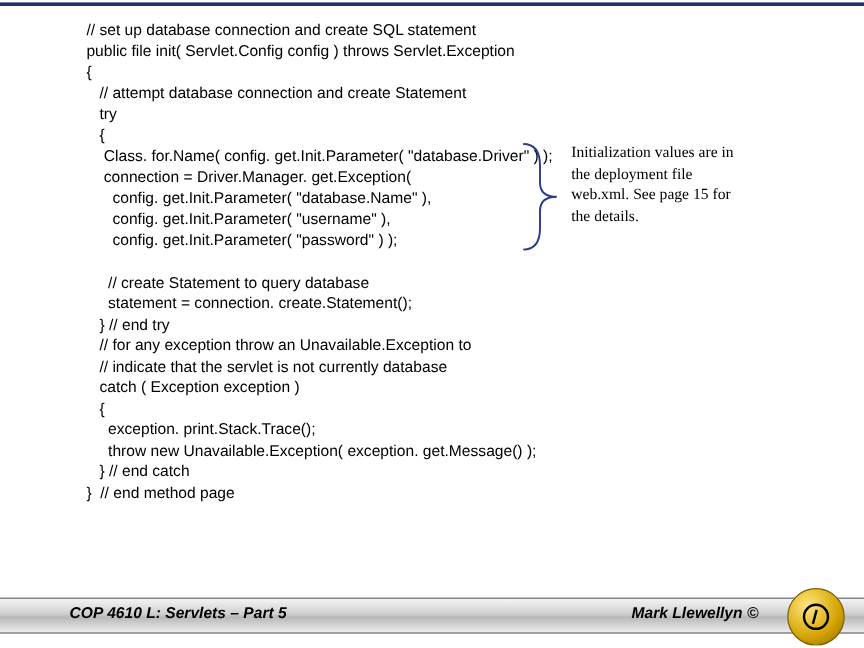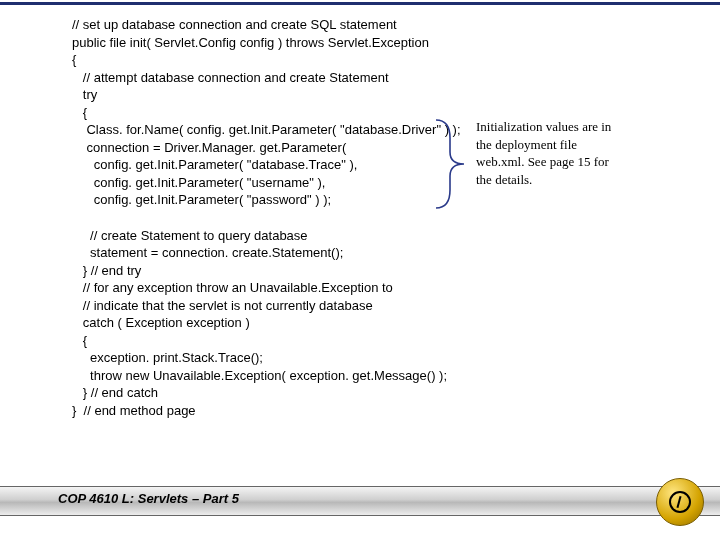--- a/index.html
+++ b/index.html
@@ -45,21 +45,21 @@
     width: 148px;
     font-family: Liberation Serif, serif;
   }
   .brace {
     position: absolute;
     left: -46px;
     top: -4px;
   }
   .footer {
     position: absolute;
-    bottom: 12px; left: 0; right: 0;
+    bottom: 0; left: 0; right: 0;
     height: 52px;
   }
   .footer-bar {
     position: absolute;
     top: 10px; left: 0; right: 0; height: 30px;
     background: linear-gradient(#f4f4f4, #cfcfcf 45%, #b8b8b8 55%, #ededed);
     border-top: 1px solid #666;
     border-bottom: 1px solid #666;
   }
   .footer-text {
@@ -108,22 +108,22 @@
 <div class="top-line"></div>
 
 <div class="content">
   <div class="code-block"><span>// set up database connection and create SQL statement</span>
 <span>public file init( Servlet.Config config ) throws Servlet.Exception</span>
 <span>{</span>
 <span>   // attempt database connection and create Statement</span>
 <span>   try</span>
 <span>   {</span>
 <span>    Class. for.Name( config. get.Init.Parameter( "database.Driver" ) );</span>
-<span>    connection = Driver.Manager. get.Parameter(</span>
-<span>      config. get.Init.Parameter( "database.Trace" ),</span>
+<span>    connection = Driver.Manager. get.Exception(</span>
+<span>      config. get.Init.Parameter( "database.Name" ),</span>
 <span>      config. get.Init.Parameter( "username" ),</span>
 <span>      config. get.Init.Parameter( "password" ) );</span>
 <span></span>
 <span>     // create Statement to query database</span>
 <span>     statement = connection. create.Statement();</span>
 <span>   } // end try</span>
 <span>   // for any exception throw an Unavailable.Exception to</span>
 <span>   // indicate that the servlet is not currently database</span>
 <span>   catch ( Exception exception )</span>
 <span>   {</span>
@@ -136,16 +136,17 @@
 <div class="callout">
   <svg class="brace" width="44" height="100" viewBox="0 0 44 100">
     <path d="M 6 6 Q 20 6 20 24 L 20 38 Q 20 50 34 50 Q 20 50 20 62 L 20 76 Q 20 94 6 94" fill="none" stroke="#2a3a8a" stroke-width="1.6"></path>
   </svg>
   <div class="callout-text">Initialization values are in the deployment file web.xml. See page 15 for the details.</div>
 </div>
 
 <div class="footer">
   <div class="footer-bar"></div>
   <div class="footer-text footer-left">COP 4610 L: Servlets – Part 5</div>
+  <div class="footer-text footer-right">Mark Llewellyn ©</div>
   <div class="logo">
     <div class="logo-inner"></div>
   </div>
 </div>
 
 </body></html>

